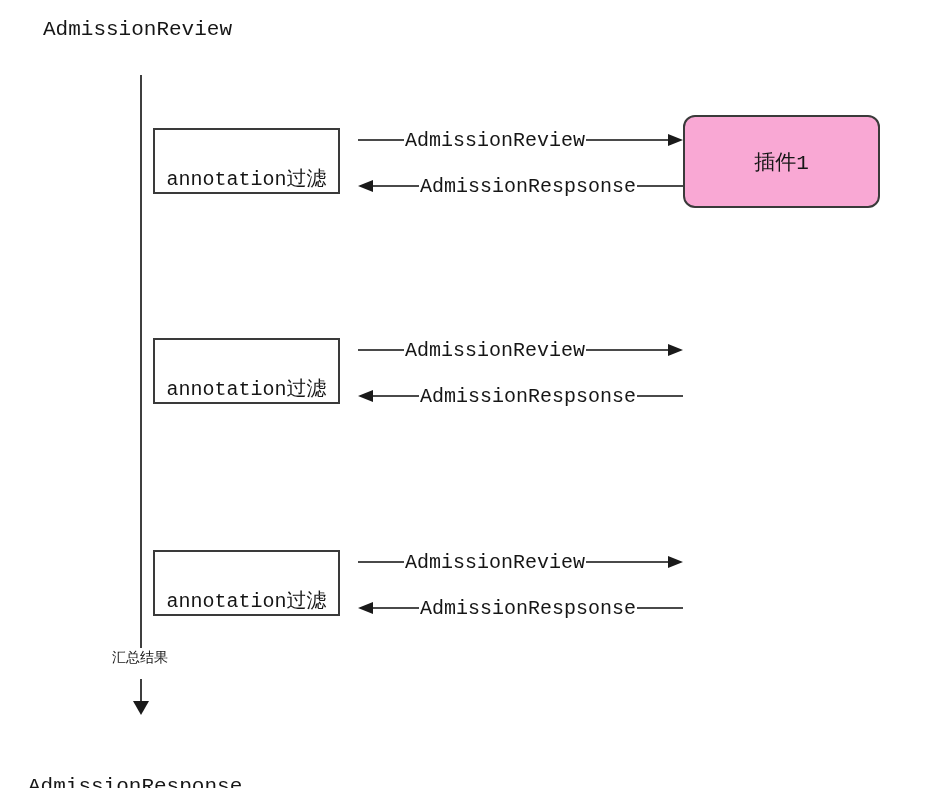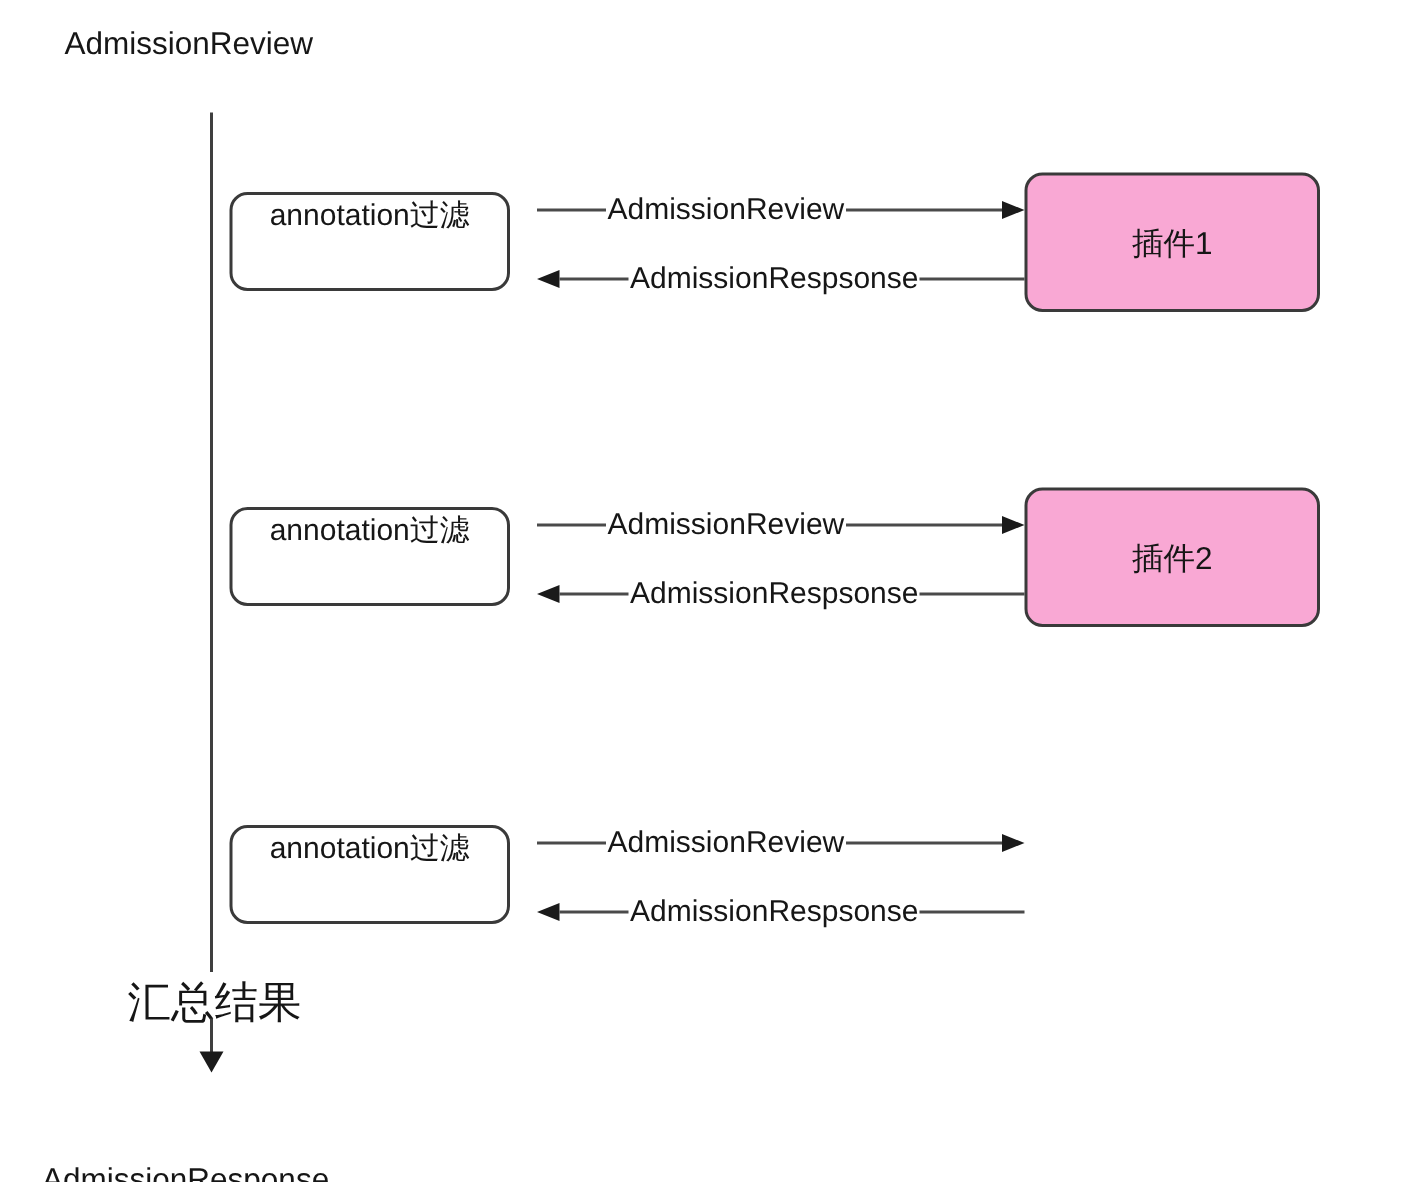--- a/index.html
+++ b/index.html
@@ -1,20 +1,20 @@
 <!DOCTYPE html>
 <html><head>
 <meta charset="utf-8">
 <style>
   html,body { margin:0; padding:0; background:#ffffff; }
   .canvas {
     position:relative;
     width:944px; height:788px;
     background:#ffffff;
-    font-family:Liberation Sans, sans-serif;
+    font-family:Liberation Mono, monospace;
     color:#161616;
     overflow:hidden;
   }
   .label { white-space:nowrap; }
 
   
   .title {
     position:absolute; left:43px; top:18px;
     font-size:21px;
   }
@@ -34,42 +34,42 @@
     position:absolute; left:133px; top:701px;
     width:0; height:0;
     border-left:8px solid transparent;
     border-right:8px solid transparent;
     border-top:14px solid #1a1a1a;
   }
 
   .aggregate {
     position:absolute; left:85px; top:649px;
     width:110px; text-align:center;
-    font-size:29px;
+    font-size:14px;
     background:#ffffff;
   }
 
   .output {
     position:absolute; left:28px; top:741px;
     font-size:21px;
     margin-top:34px;
   }
 
   
   .row { position:absolute; left:153px; width:727px; height:93px; }
   .row.r0 { top:115px; }
   .row.r1 { top:325px; }
   .row.r2 { top:537px; }
 
   .filter-box {
     position:absolute; left:0; top:13px;
     width:183px; height:62px;
     border:2px solid #3a3a3a;
-    border-radius:12px;
-    display:flex; align-items:flex-start; justify-content:center;
+    border-radius:0;
+    display:flex; align-items:flex-end; justify-content:center;
     font-size:20px;
     background:#ffffff;
   }
   .plugin-box {
     position:absolute; left:530px; top:0;
     width:193px; height:89px;
     border:2px solid #3a3a3a;
     border-radius:12px;
     display:flex; align-items:center; justify-content:center;
     font-size:21px;
@@ -142,23 +142,20 @@
       <span class="arrow-label label">AdmissionReview</span>
       <div class="seg grow"></div>
       <div class="head-right"></div>
     </div>
     <div class="arrow response">
       <div class="head-left"></div>
       <div class="seg fixed"></div>
       <span class="arrow-label label">AdmissionRespsonse</span>
       <div class="seg grow"></div>
     </div>
-    <div class="plugin-box">
-      <span class="label">插件2</span>
-    </div>
   </div>
 
   <div class="row r2">
     <div class="filter-box">
       <span class="label">annotation过滤</span>
     </div>
     <div class="arrow request">
       <div class="seg fixed"></div>
       <span class="arrow-label label">AdmissionReview</span>
       <div class="seg grow"></div>

